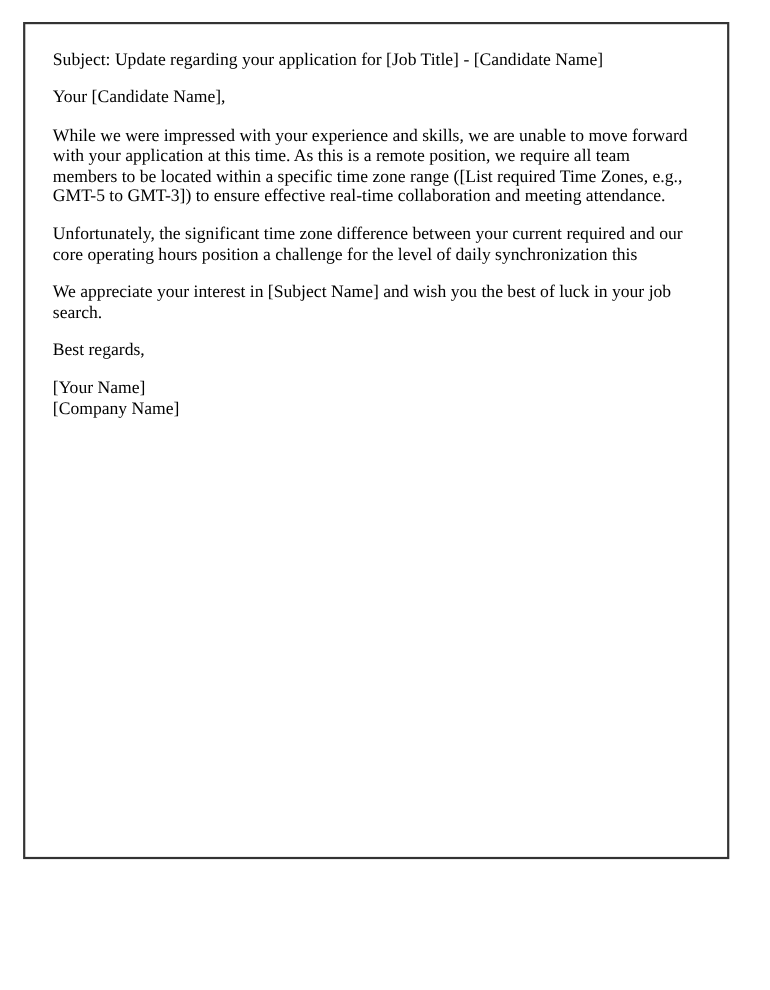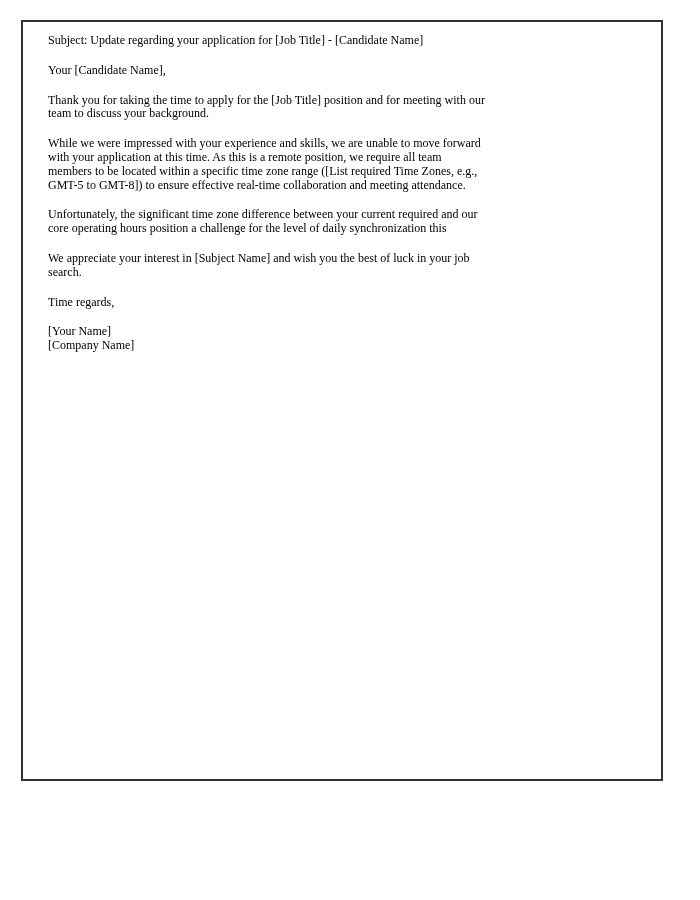--- a/index.html
+++ b/index.html
@@ -12,23 +12,23 @@
   }
   .letter-box {
     position: absolute;
     left: 21px;
     top: 20px;
     width: 642px;
     height: 761px;
     box-sizing: border-box;
     border: 2px solid #333333;
     background: #ffffff;
-    padding: 12px 25px;
+    padding: 24px 25px;
     font-family: "Liberation Serif", serif;
-    font-size: 12px;
+    font-size: 16px;
     line-height: 1.15;
     color: #000000;
   }
   .para {
     margin: 0 0 16px 0;
   }
   .para:last-child {
     margin-bottom: 12px;
   }
   .line {
@@ -42,44 +42,40 @@
 <div class="letter-box">
 
   <p class="para">
     <span class="line">Subject: Update regarding your application for [Job Title] - [Candidate Name]</span>
   </p>
 
   <p class="para">
     <span class="line">Your [Candidate Name],</span>
   </p>
 
-  <p class="para">
-    <span class="line">Thank you for taking the time to apply for the [Job Title] position and for meeting with our</span>
-    <span class="line">team to discuss your background.</span>
-  </p>
 
   <p class="para">
     <span class="line">While we were impressed with your experience and skills, we are unable to move forward</span>
     <span class="line">with your application at this time. As this is a remote position, we require all team</span>
     <span class="line">members to be located within a specific time zone range ([List required Time Zones, e.g.,</span>
-    <span class="line">GMT-5 to GMT-8]) to ensure effective real-time collaboration and meeting attendance.</span>
+    <span class="line">GMT-5 to GMT-3]) to ensure effective real-time collaboration and meeting attendance.</span>
   </p>
 
   <p class="para">
     <span class="line">Unfortunately, the significant time zone difference between your current required and our</span>
     <span class="line">core operating hours position a challenge for the level of daily synchronization this</span>
   </p>
 
   <p class="para">
     <span class="line">We appreciate your interest in [Subject Name] and wish you the best of luck in your job</span>
     <span class="line">search.</span>
   </p>
 
   <p class="para">
-    <span class="line">Time regards,</span>
+    <span class="line">Best regards,</span>
   </p>
 
   <p class="para">
     <span class="line">[Your Name]</span>
     <span class="line">[Company Name]</span>
   </p>
 
 </div>
 
 </body></html>

